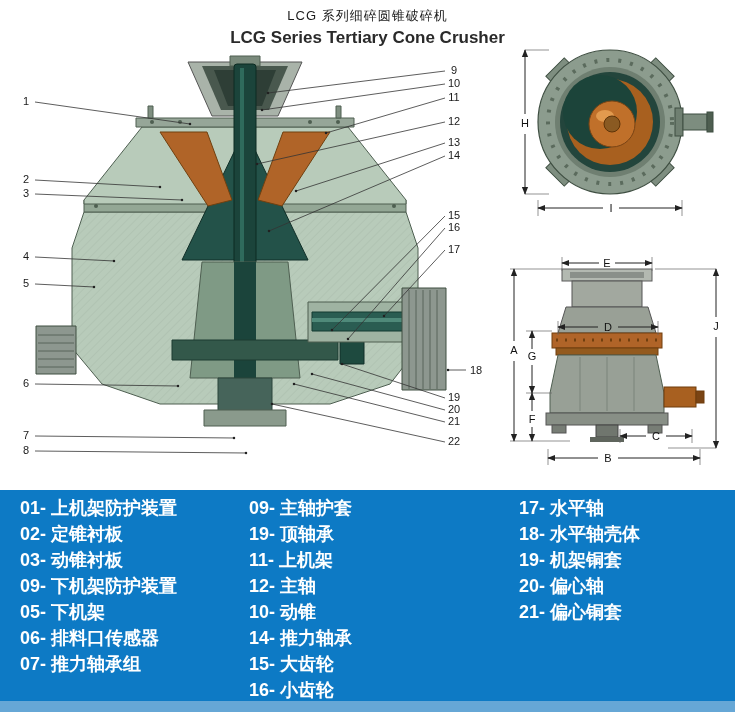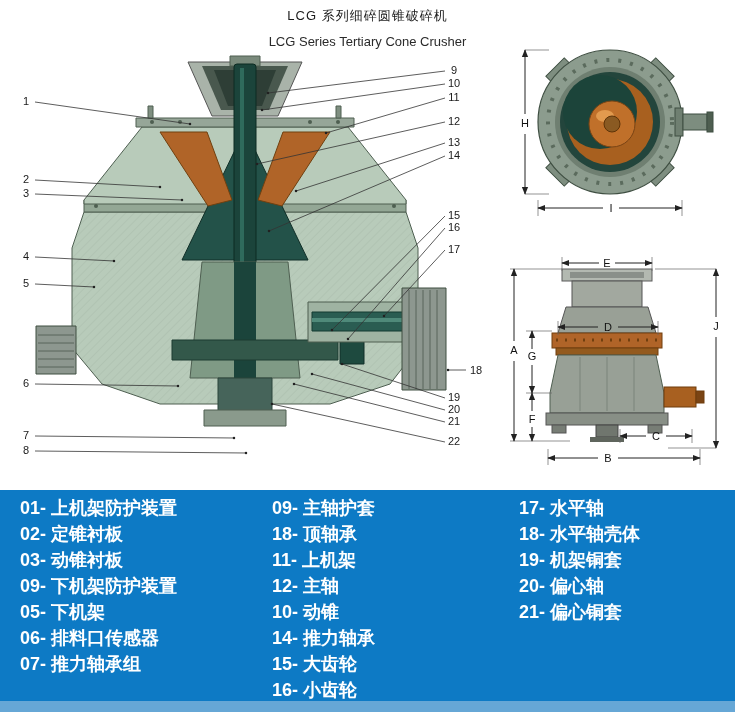--- a/index.html
+++ b/index.html
@@ -2,36 +2,36 @@
 <html><head>
 <meta charset="utf-8">
 <style>
   * { margin:0; padding:0; box-sizing:border-box; }
   html,body { background:#ffffff; }
   body { font-family:"Liberation Sans","DejaVu Sans",sans-serif; }
   .page { position:relative; width:735px; height:712px; background:#ffffff; overflow:hidden; }
 
   .titles { position:absolute; top:7px; left:0; width:735px; text-align:center; }
   .title-zh { font-size:13px; color:#1a1a1a; letter-spacing:1px; }
-  .title-en { font-size:13px; color:#2a2a2a; margin-top:9px; }
+  .title-en { font-size:17px; color:#2a2a2a; margin-top:3px;font-weight:bold; }
 
   svg { display:block; }
   .main-diagram { position:absolute; left:10px; top:48px; }
   .top-view     { position:absolute; left:505px; top:40px; }
   .side-view    { position:absolute; left:500px; top:243px; }
 
   .callout { font-size:11px; fill:#1a1a1a; }
   .dim     { font-size:11px; fill:#111111; }
   .leader  { stroke:#333333; stroke-width:0.8; fill:none; }
   .dimline { stroke:#222222; stroke-width:1; fill:none; }
   .tick    { stroke:#666666; stroke-width:0.7; fill:none; }
 
   .legend { position:absolute; left:0; top:490px; width:735px; height:222px; background:#0d7ac5; }
   .legend-col { position:absolute; top:5px; }
-  .col1 { left:20px; }  .col2 { left:272px; }  .col3 { left:519px; }
+  .col1 { left:20px; }  .col2 { left:249px; }  .col3 { left:519px; }
   .legend-item { height:26px; line-height:26px; color:#ffffff; font-size:18px; font-weight:bold; white-space:nowrap; }
   .legend-strip { position:absolute; left:0; bottom:0; width:735px; height:11px; background:#66a7d6; }
 </style>
 </head>
 <body>
 
 <div class="page">
 
   <div class="titles">
     <div class="title-zh">LCG 系列细碎圆锥破碎机</div>
@@ -308,21 +308,21 @@
       <div class="legend-item">01- 上机架防护装置</div>
       <div class="legend-item">02- 定锥衬板</div>
       <div class="legend-item">03- 动锥衬板</div>
       <div class="legend-item">09- 下机架防护装置</div>
       <div class="legend-item">05- 下机架</div>
       <div class="legend-item">06- 排料口传感器</div>
       <div class="legend-item">07- 推力轴承组</div>
     </div>
     <div class="legend-col col2">
       <div class="legend-item">09- 主轴护套</div>
-      <div class="legend-item">18- 顶轴承</div>
+      <div class="legend-item">19- 顶轴承</div>
       <div class="legend-item">11- 上机架</div>
       <div class="legend-item">12- 主轴</div>
       <div class="legend-item">10- 动锥</div>
       <div class="legend-item">14- 推力轴承</div>
       <div class="legend-item">15- 大齿轮</div>
       <div class="legend-item">16- 小齿轮</div>
     </div>
     <div class="legend-col col3">
       <div class="legend-item">17- 水平轴</div>
       <div class="legend-item">18- 水平轴壳体</div>

